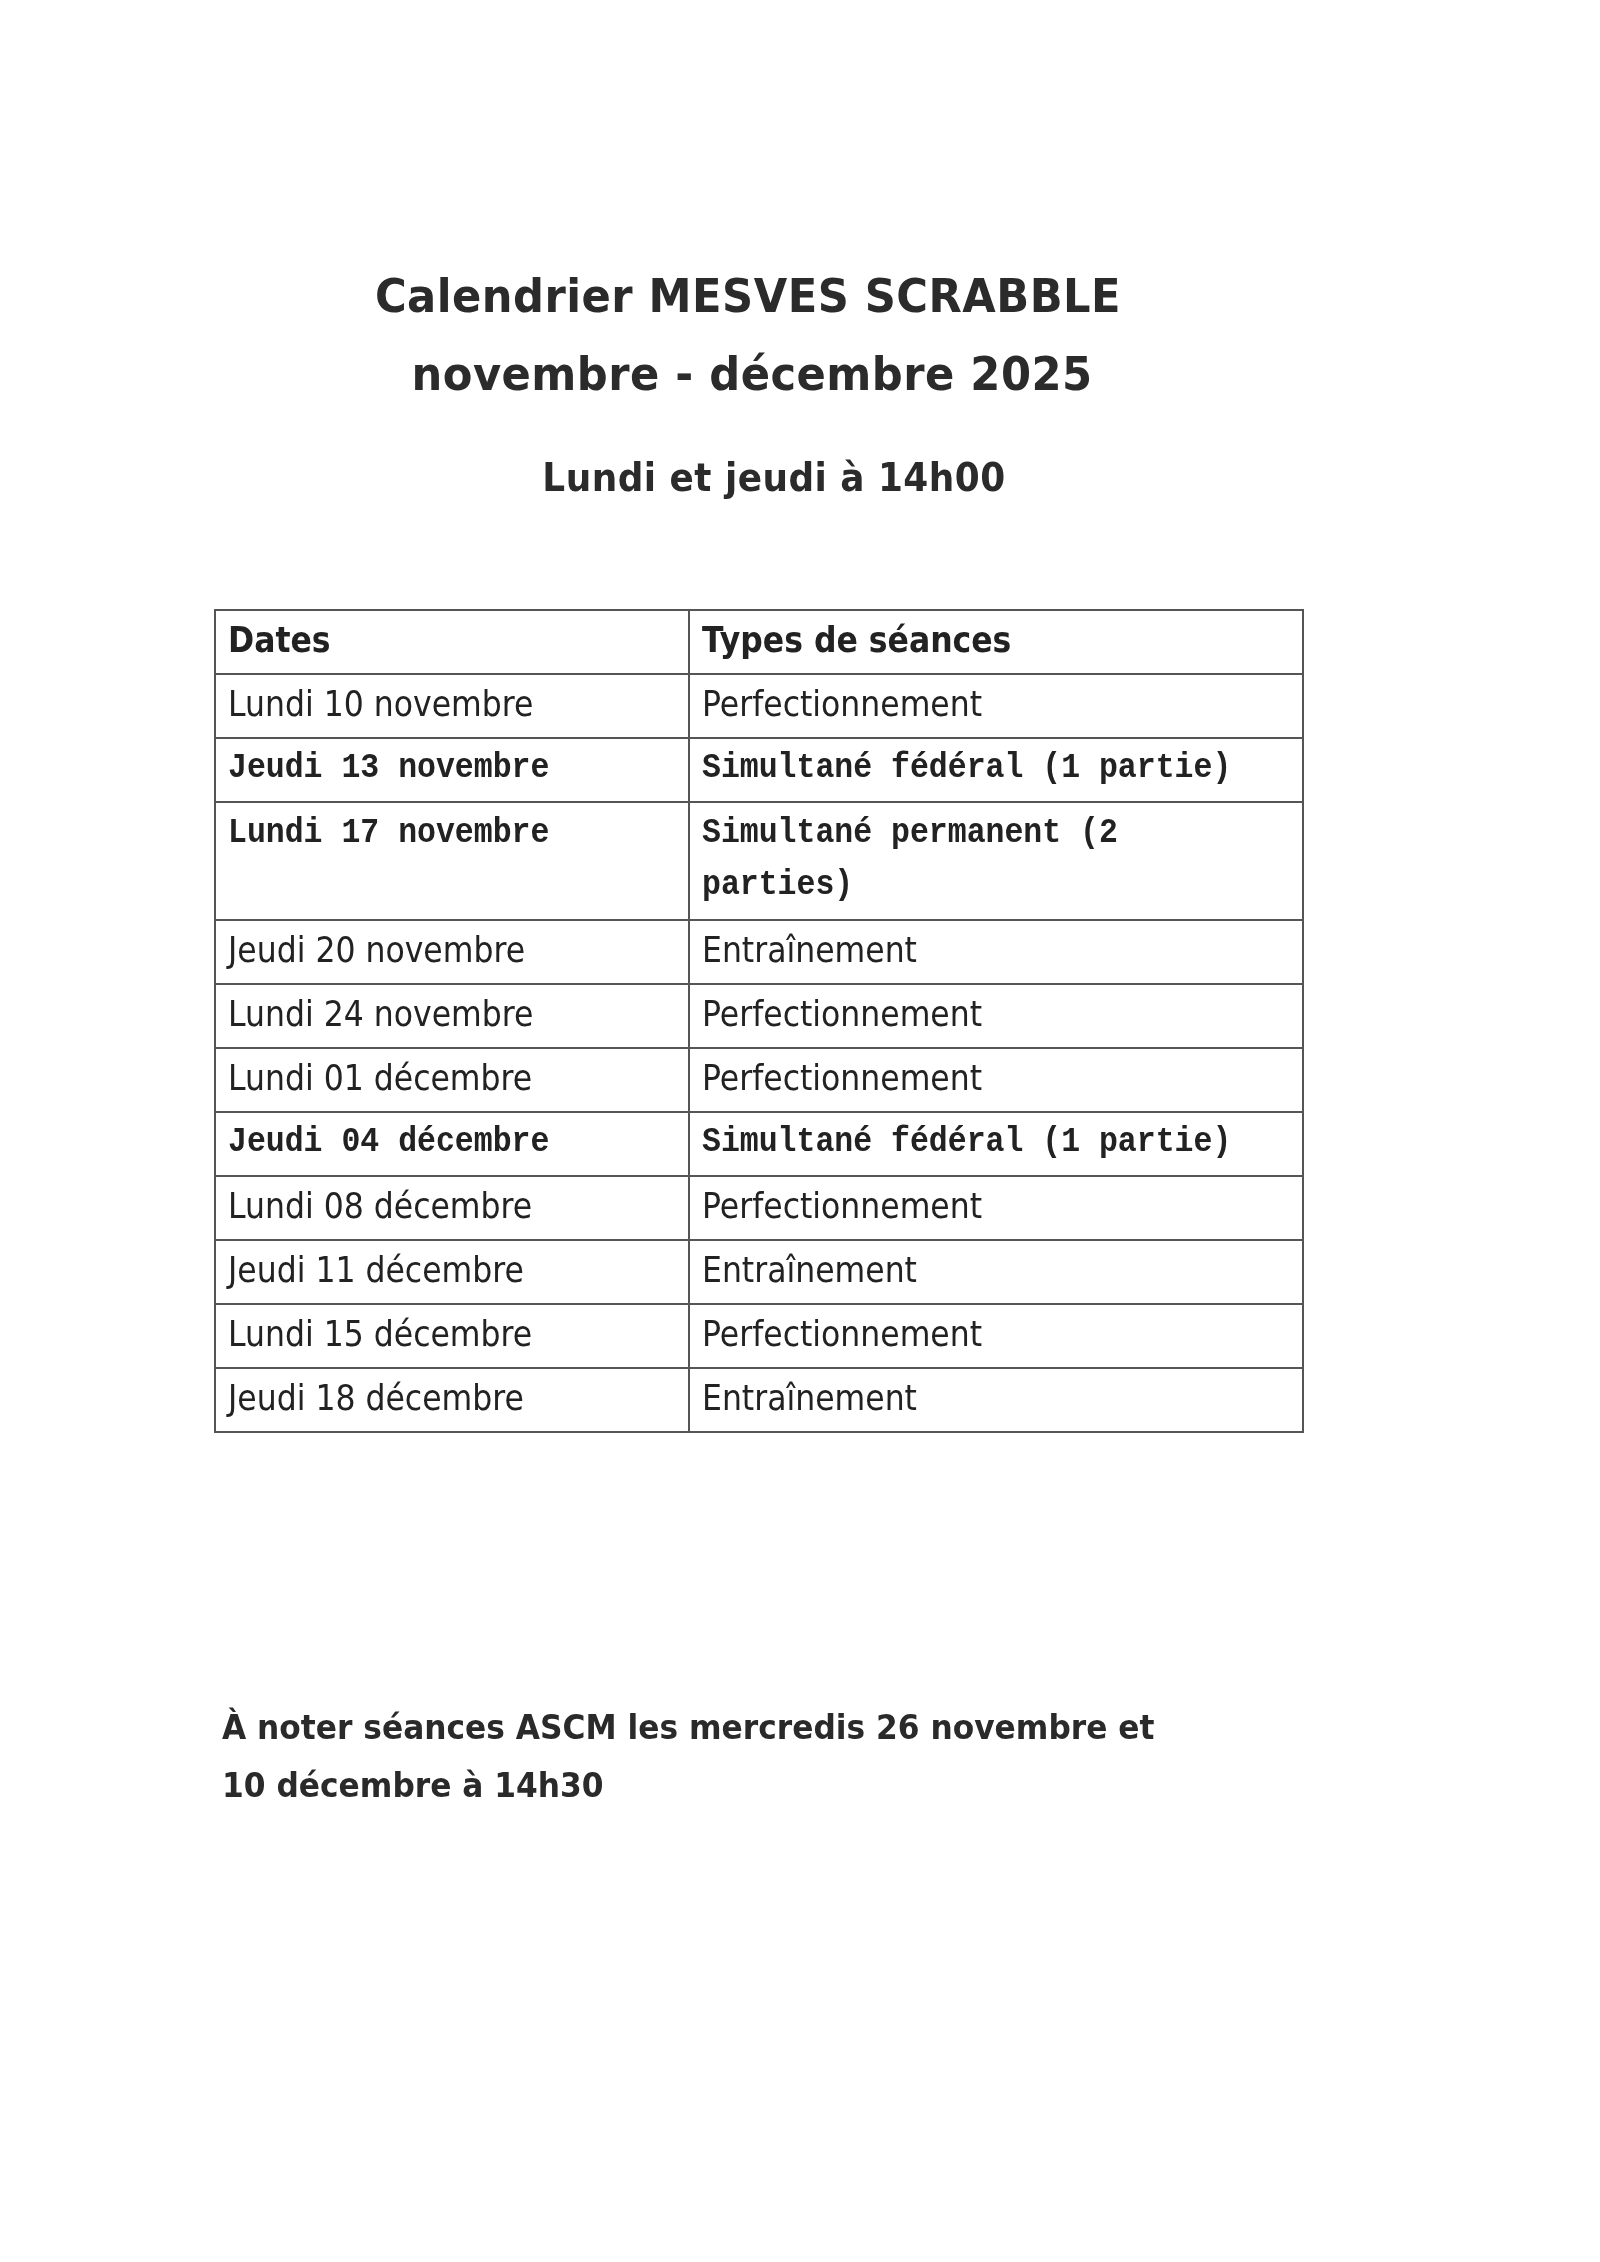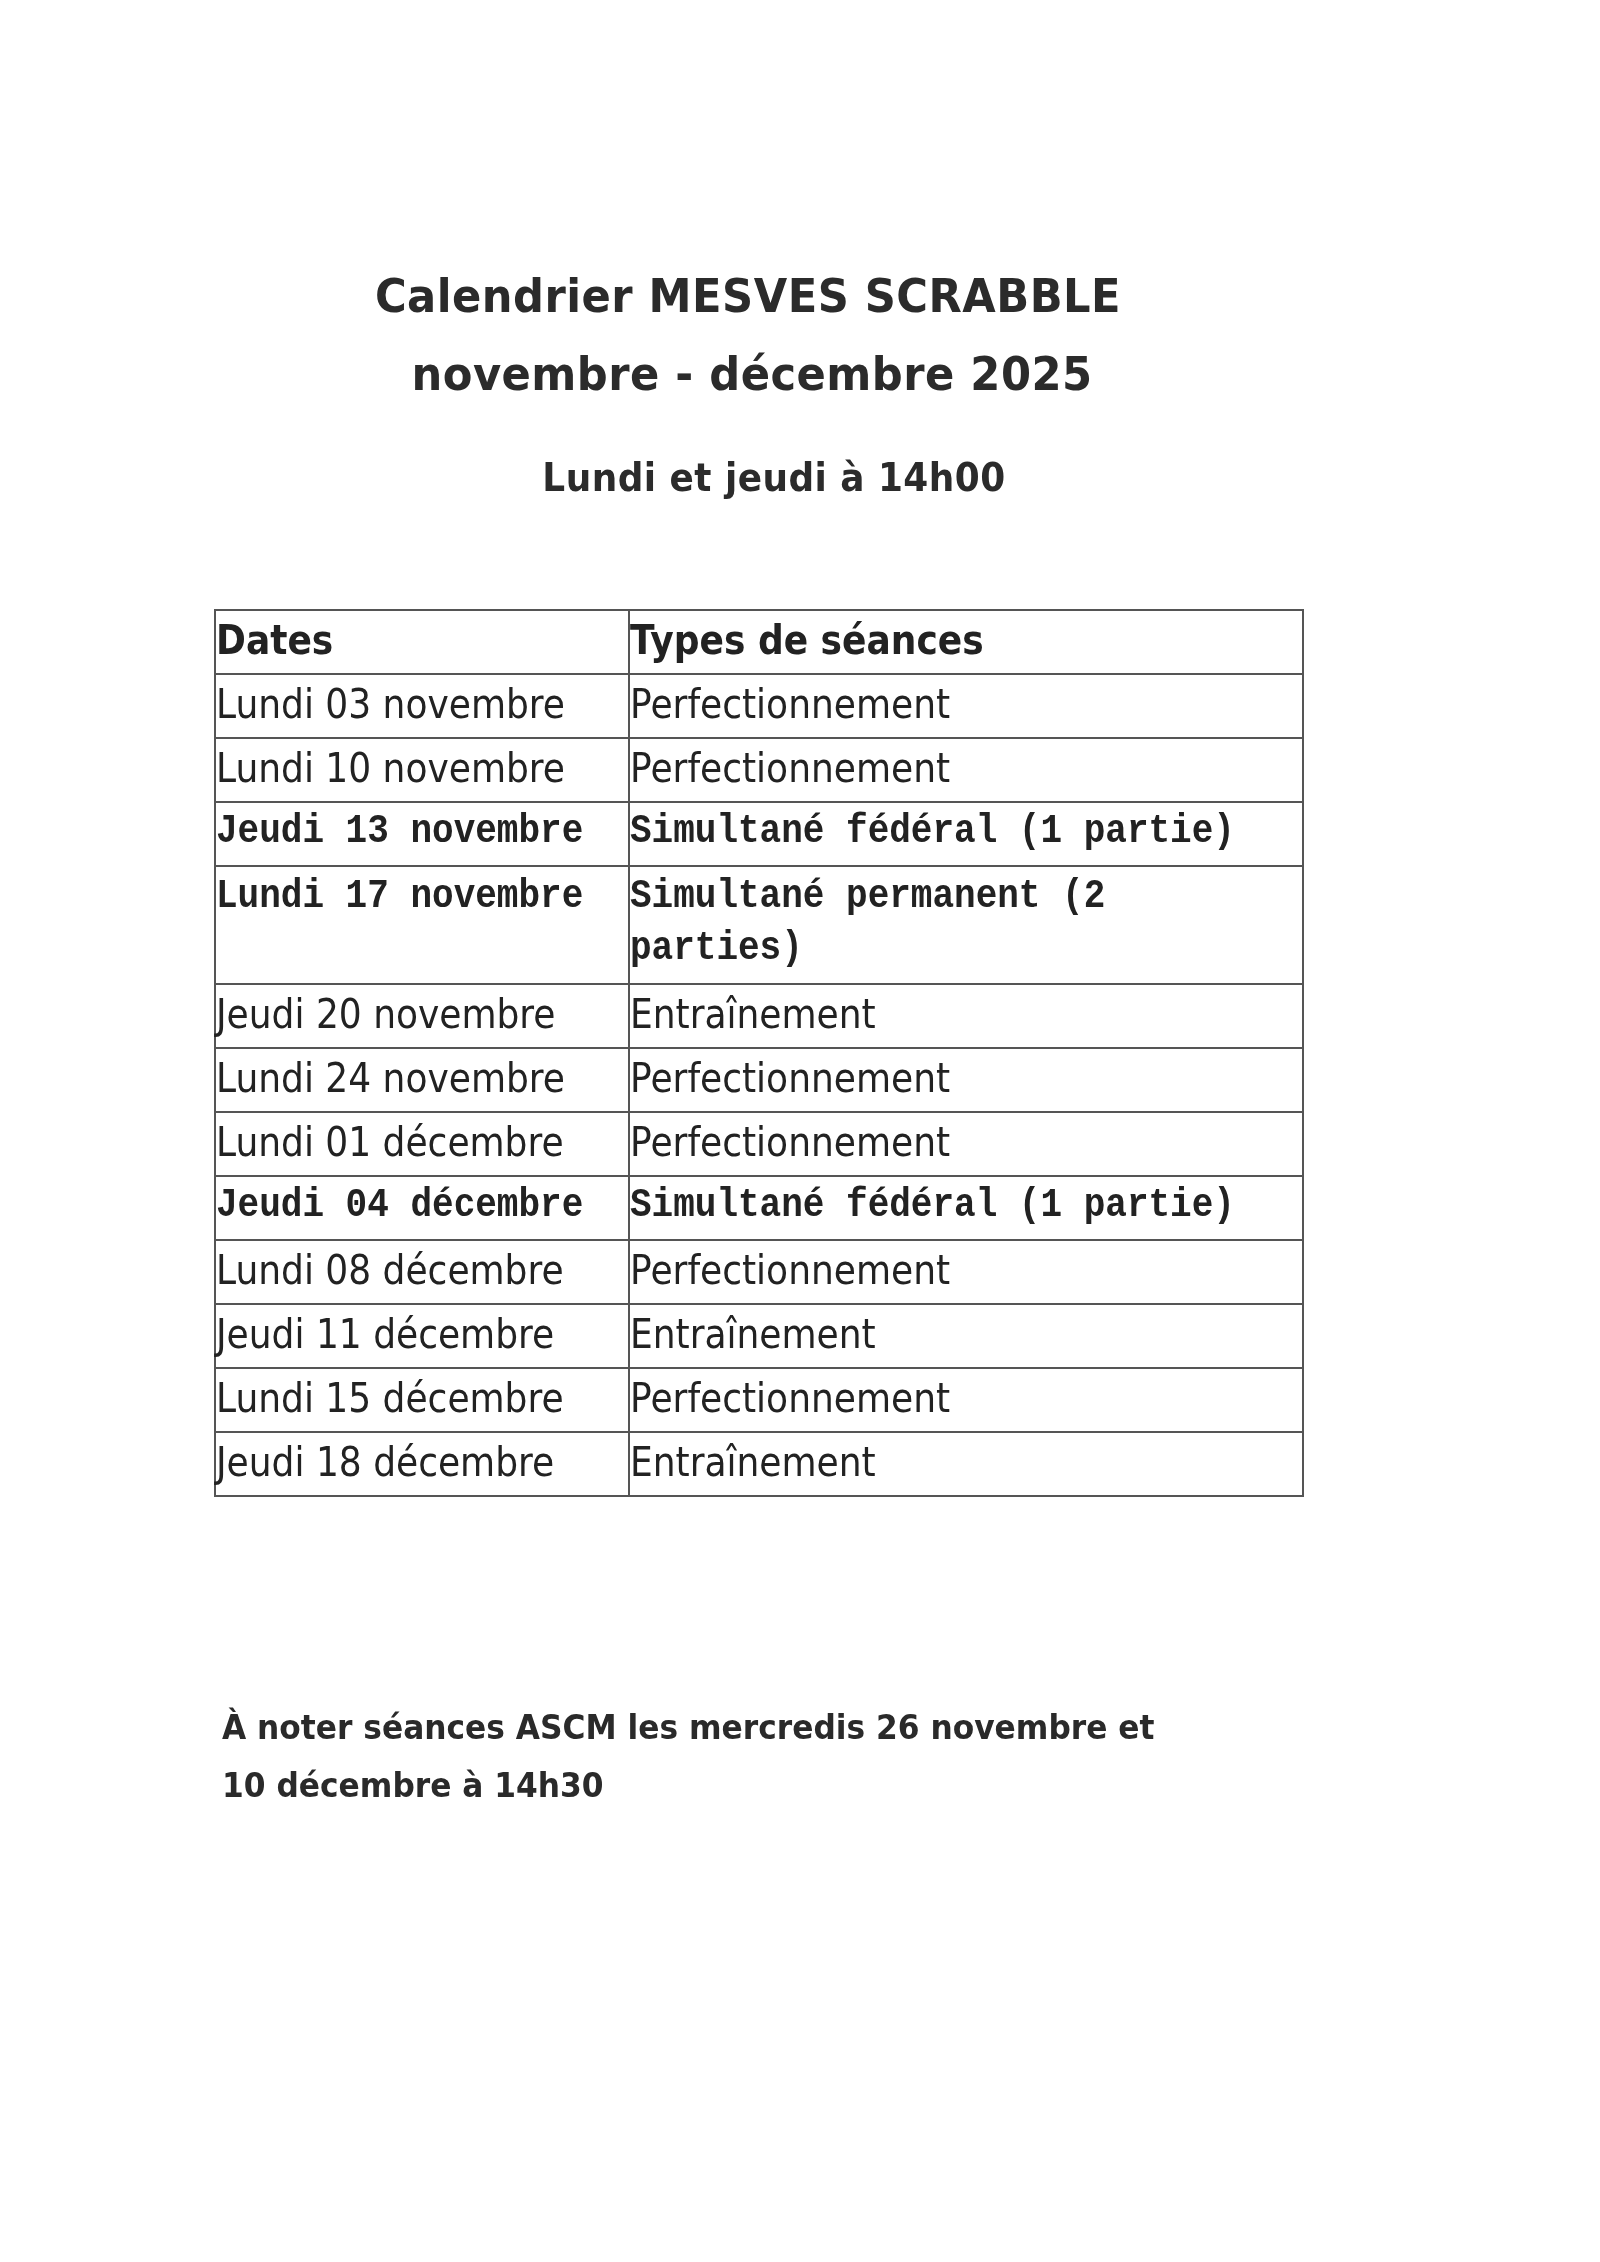--- a/index.html
+++ b/index.html
@@ -4,21 +4,21 @@
 <style>
   html, body { margin:0; padding:0; background:#ffffff; }
   body { width:1600px; height:2262px; position:relative; overflow:hidden; color:#2a2a2a;
          font-family:"DejaVu Sans", sans-serif; }
   .title { position:absolute; left:0; width:1500px; text-align:center; font-weight:bold;
            font-size:47px; letter-spacing:0.5px; color:#2b2b2b; transform:scaleX(0.92); transform-origin:750px 0; }
   #t1 { top:268px; left:-2px; }
   #t2 { top:346px; left:2px; }
   #t3 { top:455px; font-size:39px; left:24px; }
   table.sched { position:absolute; left:214px; top:609px; width:1090px; border-collapse:collapse; }
-  table.sched td { border:2px solid #555; padding:0 0; font-size:40px; vertical-align:top; color:#222;
+  table.sched td { border:2px solid #555; padding:0 12px; font-size:35px; vertical-align:top; color:#222;
                    height:62px; line-height:58px; }
   table.sched td.c1 { width:527px; }
   table.sched tr.bold td { font-weight:bold;font-family:Liberation Mono, monospace; }
   table.sched tr.hdr td { font-weight:bold; height:62px; }
   table.sched tr.tall td { height:112px; line-height:52px; padding-top:4px;margin-left:44px; }
   .cell-text { display:inline-block; transform:scaleX(0.9); transform-origin:0 0; white-space:nowrap; }
   .note { position:absolute; left:222px; top:1698px; width:1100px; font-weight:bold; font-size:34px;
           line-height:58px; color:#2a2a2a; transform:scaleX(0.92); transform-origin:0 0; }
 </style>
 </head>
@@ -26,24 +26,20 @@
 
 <div id="t1" class="title">Calendrier MESVES SCRABBLE</div>
 <div id="t2" class="title">novembre - décembre 2025</div>
 <div id="t3" class="title">Lundi et jeudi à 14h00</div>
 
 <table class="sched">
   <tbody>
       <tr class="hdr">
     <td class="c1"><span class="cell-text">Dates</span></td>
     <td><span class="cell-text">Types de séances</span></td>
-  </tr>
-  <tr>
-    <td class="c1"><span class="cell-text">Lundi 03 novembre</span></td>
-    <td><span class="cell-text">Perfectionnement</span></td>
   </tr>
   <tr>
     <td class="c1"><span class="cell-text">Lundi 10 novembre</span></td>
     <td><span class="cell-text">Perfectionnement</span></td>
   </tr>
   <tr class="bold">
     <td class="c1"><span class="cell-text">Jeudi 13 novembre</span></td>
     <td><span class="cell-text">Simultané fédéral (1 partie)</span></td>
   </tr>
   <tr class="bold tall">

